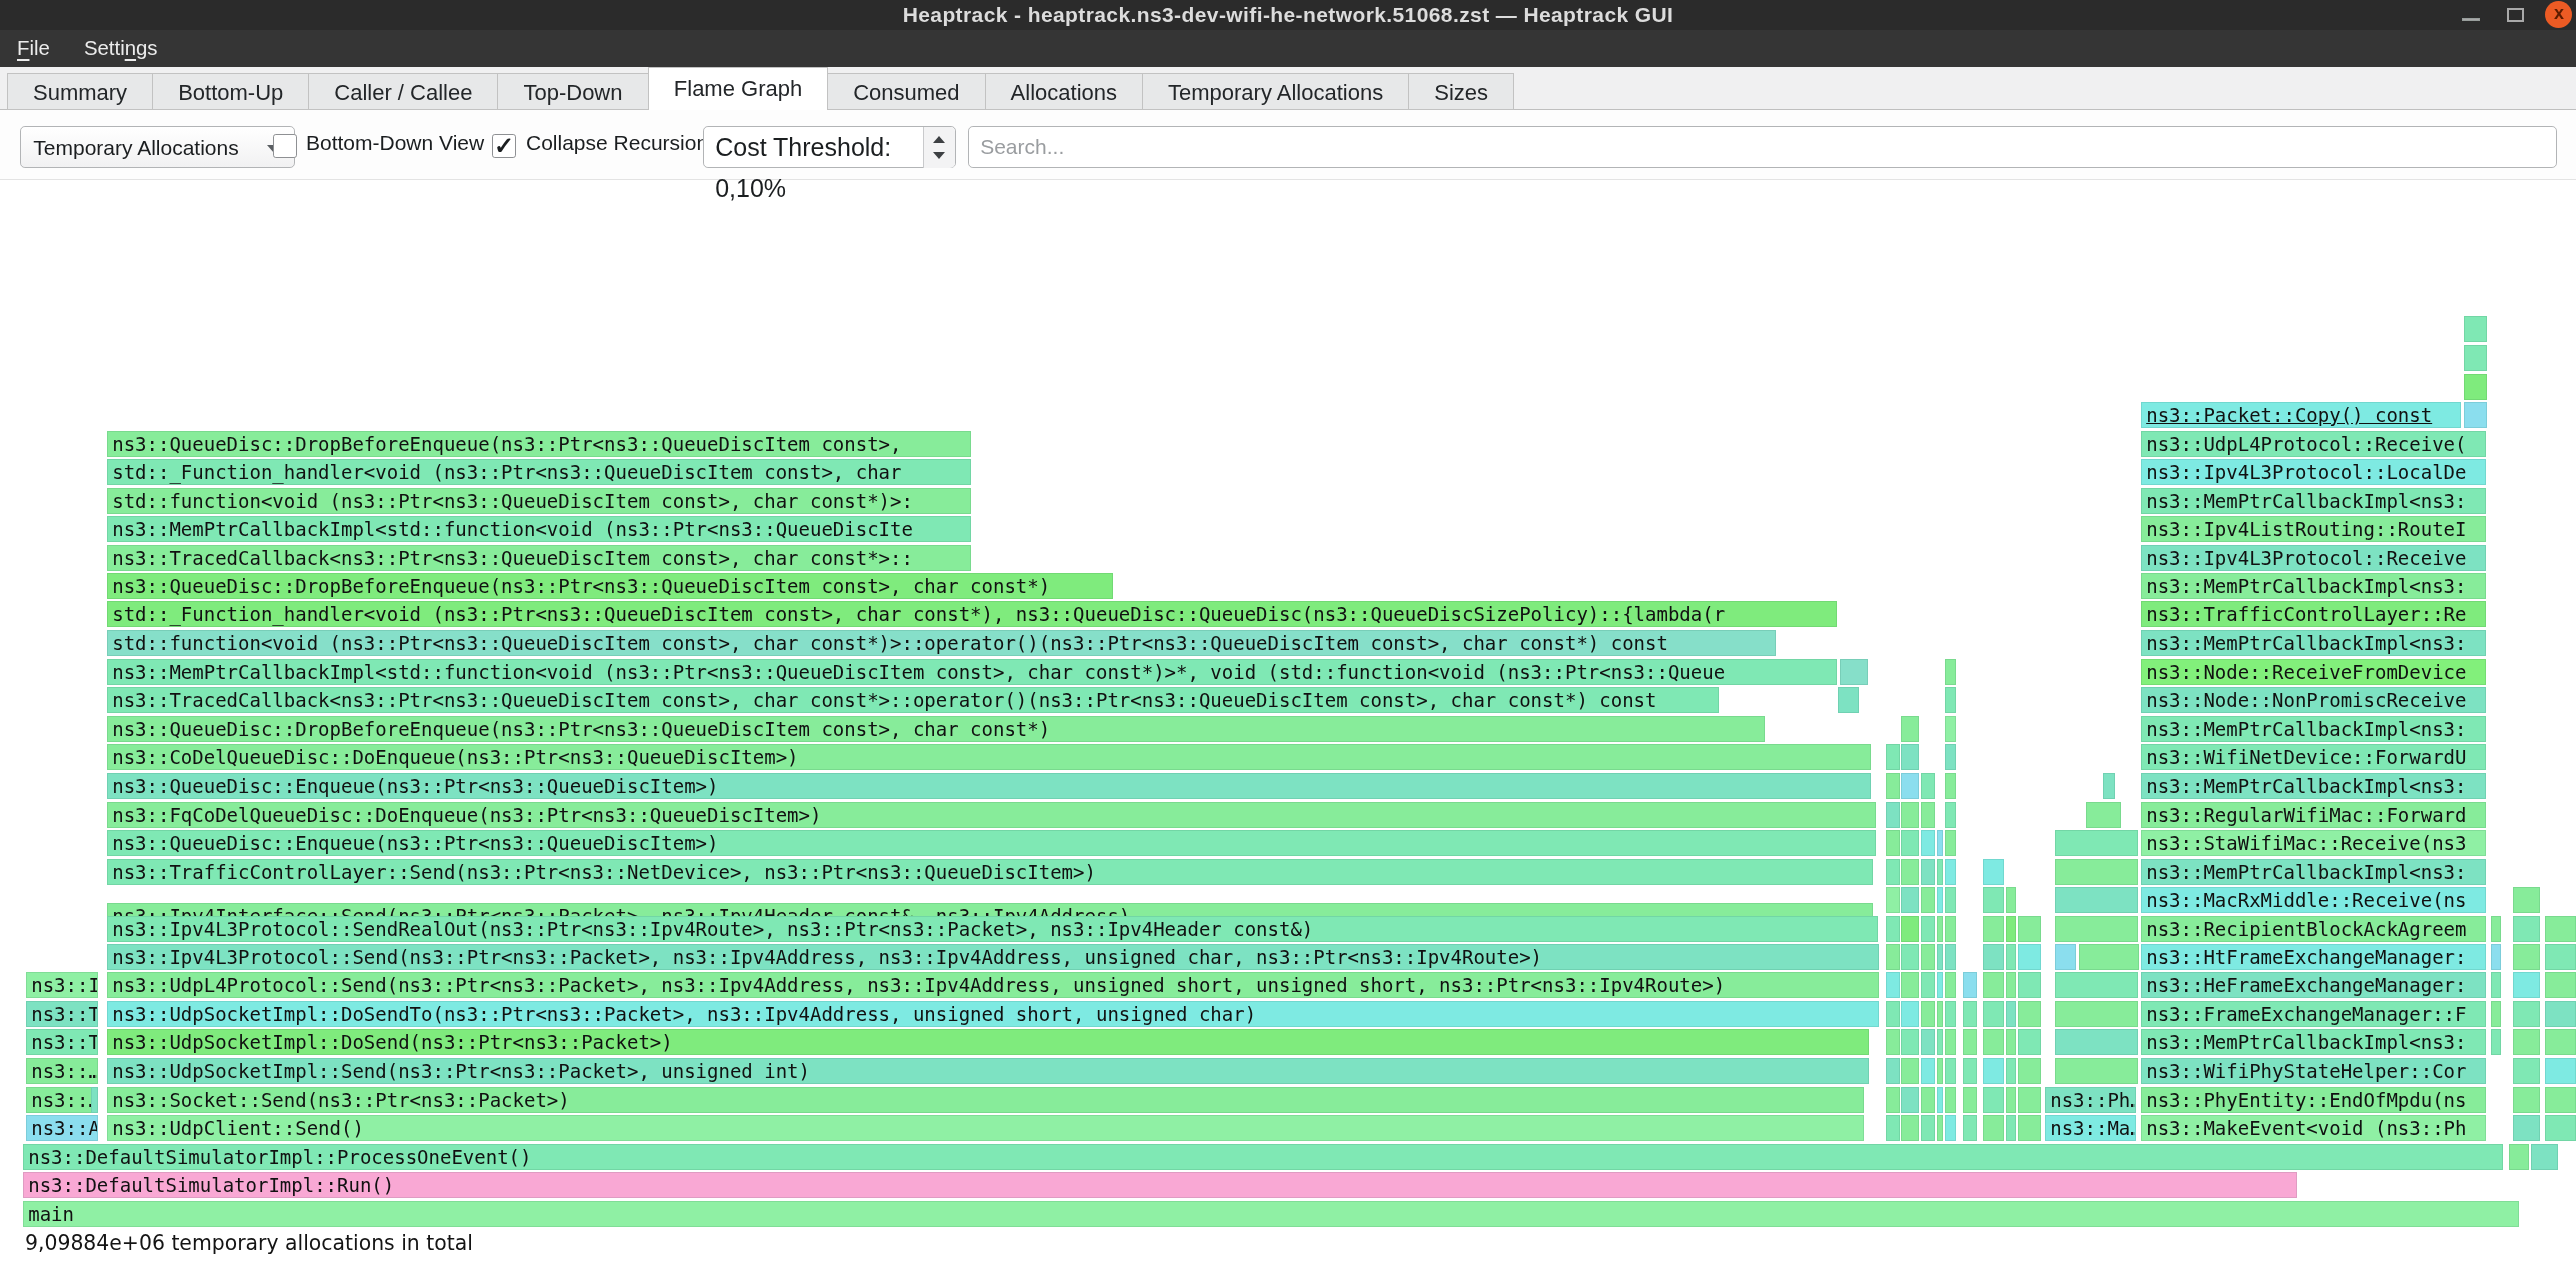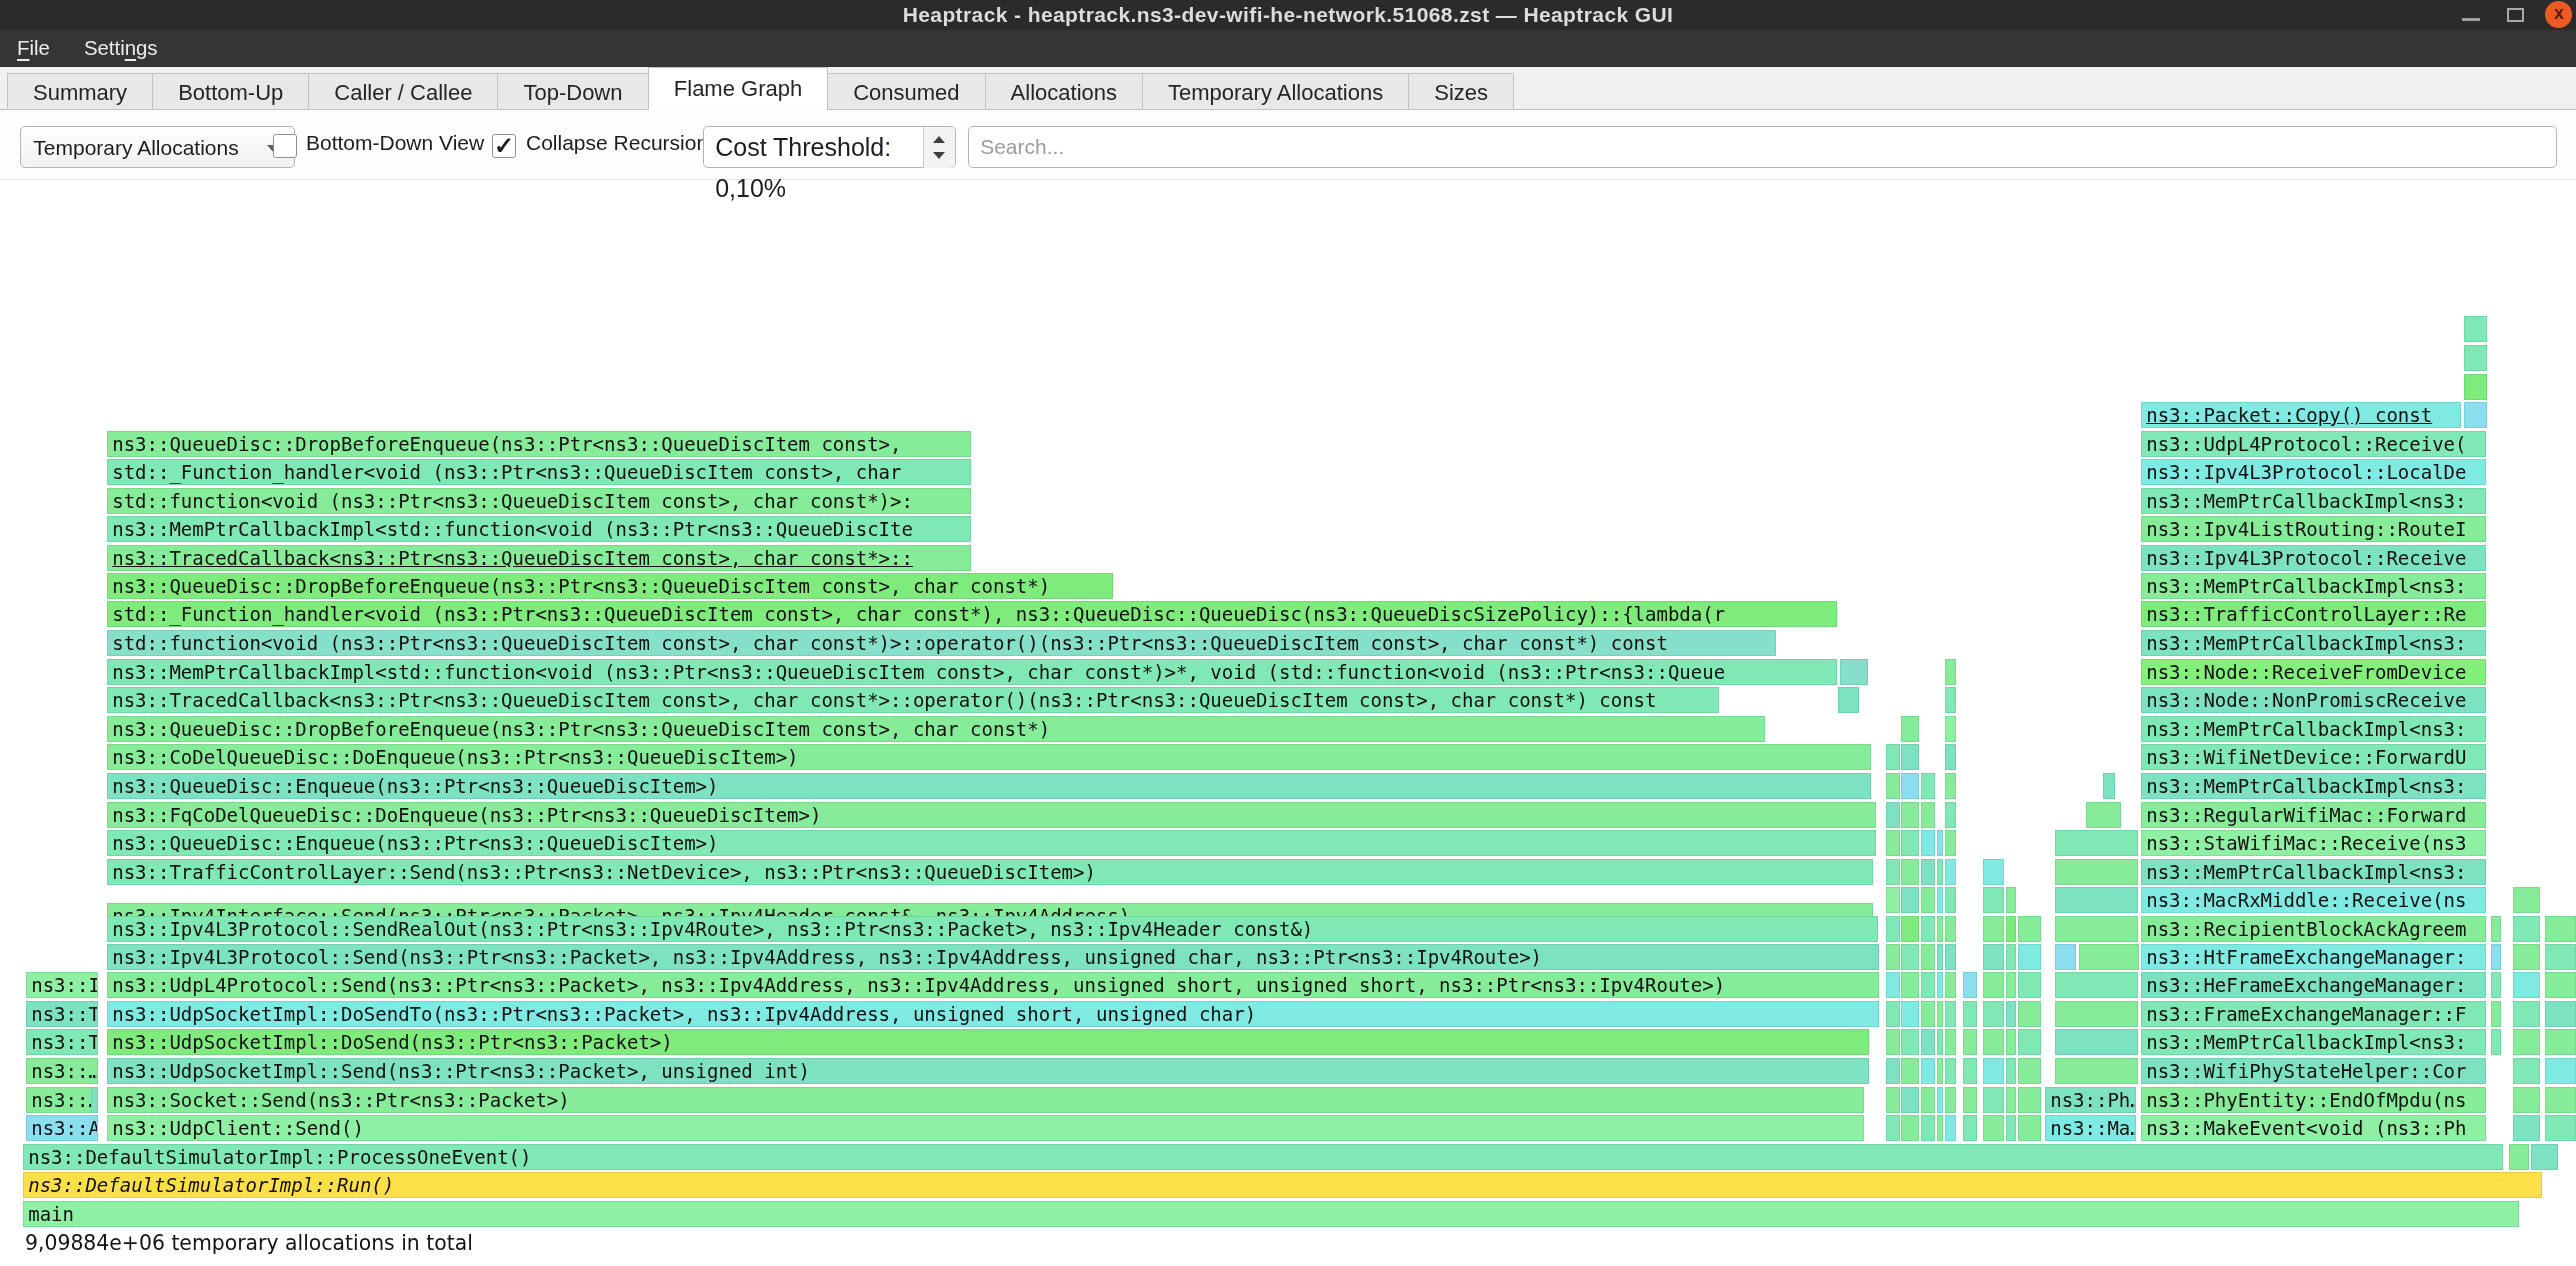--- a/index.html
+++ b/index.html
@@ -80,36 +80,36 @@
          color:#111; padding-left:4.2px; border:0.7px solid rgba(0,60,40,0.10); }
   #status-text { position:absolute; left:25px; top:1231px; font-size:20.4px; color:#141414;
                  font-family:"DejaVu Sans", sans-serif; }
 </style>
 </head>
 <body>
 
 <div id="flame-area"></div>
 <div id="flame-canvas">
     <div class="bar" style="left: 23px; top: 1201px; width: 2496px; height: 26px; background: rgb(143, 240, 164);">main</div>
-    <div class="bar" style="left: 23px; top: 1172px; width: 2519px; height: 26px; background: #fde047; font-style: italic;">ns3::DefaultSimulatorImpl::Run()</div>
+    <div class="bar" style="left: 23px; top: 1172px; width: 2274px; height: 26px; background: #f9a8d4;">ns3::DefaultSimulatorImpl::Run()</div>
     <div class="bar" style="left: 23px; top: 1144px; width: 2480px; height: 26px; background: rgb(127, 232, 180);">ns3::DefaultSimulatorImpl::ProcessOneEvent()</div>
     <div class="bar" style="left: 2509px; top: 1144px; width: 19.7px; height: 26px; background: rgb(135, 236, 154);"></div>
     <div class="bar" style="left: 2531px; top: 1144px; width: 27px; height: 26px; background: rgb(125, 226, 194);"></div>
     <div class="bar" style="left: 26px; top: 972px; width: 72px; height: 26px; background: rgb(143, 240, 164);">ns3::I</div>
     <div class="bar" style="left: 26px; top: 1001px; width: 72px; height: 26px; background: rgb(125, 226, 194);">ns3::T</div>
     <div class="bar" style="left: 26px; top: 1029px; width: 72px; height: 26px; background: rgb(127, 232, 180);">ns3::T</div>
     <div class="bar" style="left: 26px; top: 1058px; width: 72px; height: 26px; background: rgb(135, 236, 154);">ns3::…</div>
     <div class="bar" style="left: 26px; top: 1087px; width: 72px; height: 26px; background: rgb(135, 236, 154);">ns3::…</div>
     <div class="bar" style="left: 91px; top: 1087px; width: 7px; height: 26px; background: rgb(125, 226, 194);"></div>
     <div class="bar" style="left: 26px; top: 1115px; width: 72px; height: 26px; background: rgb(139, 222, 238);">ns3::A.</div>
     <div class="bar" style="left: 107px; top: 431px; width: 864px; height: 26px; background: rgb(135, 236, 154);">ns3::QueueDisc::DropBeforeEnqueue(ns3::Ptr&lt;ns3::QueueDiscItem const&gt;,</div>
     <div class="bar" style="left: 107px; top: 459px; width: 864px; height: 26px; background: rgb(127, 232, 180);">std::_Function_handler&lt;void (ns3::Ptr&lt;ns3::QueueDiscItem const&gt;, char</div>
     <div class="bar" style="left: 107px; top: 488px; width: 864px; height: 26px; background: rgb(135, 236, 154);">std::function&lt;void (ns3::Ptr&lt;ns3::QueueDiscItem const&gt;, char const*)&gt;:</div>
     <div class="bar" style="left: 107px; top: 516px; width: 864px; height: 26px; background: rgb(127, 232, 180);">ns3::MemPtrCallbackImpl&lt;std::function&lt;void (ns3::Ptr&lt;ns3::QueueDiscIte</div>
-    <div class="bar" style="left: 107px; top: 545px; width: 864px; height: 26px; background: rgb(135, 236, 154); text-decoration: underline;">ns3::TracedCallback&lt;ns3::Ptr&lt;ns3::QueueDiscItem const&gt;, char const*&gt;::</div>
+    <div class="bar" style="left: 107px; top: 545px; width: 864px; height: 26px; background: rgb(135, 236, 154);">ns3::TracedCallback&lt;ns3::Ptr&lt;ns3::QueueDiscItem const&gt;, char const*&gt;::</div>
     <div class="bar" style="left: 107px; top: 573px; width: 1006px; height: 26px; background: rgb(127, 235, 125);">ns3::QueueDisc::DropBeforeEnqueue(ns3::Ptr&lt;ns3::QueueDiscItem const&gt;, char const*)</div>
     <div class="bar" style="left: 107px; top: 601px; width: 1730px; height: 26px; background: rgb(127, 235, 125);">std::_Function_handler&lt;void (ns3::Ptr&lt;ns3::QueueDiscItem const&gt;, char const*), ns3::QueueDisc::QueueDisc(ns3::QueueDiscSizePolicy)::{lambda(r</div>
     <div class="bar" style="left: 107px; top: 630px; width: 1669px; height: 26px; background: rgb(134, 223, 201);">std::function&lt;void (ns3::Ptr&lt;ns3::QueueDiscItem const&gt;, char const*)&gt;::operator()(ns3::Ptr&lt;ns3::QueueDiscItem const&gt;, char const*) const</div>
     <div class="bar" style="left: 107px; top: 659px; width: 1730px; height: 26px; background: rgb(127, 232, 180);">ns3::MemPtrCallbackImpl&lt;std::function&lt;void (ns3::Ptr&lt;ns3::QueueDiscItem const&gt;, char const*)&gt;*, void (std::function&lt;void (ns3::Ptr&lt;ns3::Queue</div>
     <div class="bar" style="left: 107px; top: 687px; width: 1612px; height: 26px; background: rgb(127, 232, 180);">ns3::TracedCallback&lt;ns3::Ptr&lt;ns3::QueueDiscItem const&gt;, char const*&gt;::operator()(ns3::Ptr&lt;ns3::QueueDiscItem const&gt;, char const*) const</div>
     <div class="bar" style="left: 107px; top: 716px; width: 1658px; height: 26px; background: rgb(135, 236, 154);">ns3::QueueDisc::DropBeforeEnqueue(ns3::Ptr&lt;ns3::QueueDiscItem const&gt;, char const*)</div>
     <div class="bar" style="left: 107px; top: 744px; width: 1764px; height: 26px; background: rgb(135, 236, 154);">ns3::CoDelQueueDisc::DoEnqueue(ns3::Ptr&lt;ns3::QueueDiscItem&gt;)</div>
     <div class="bar" style="left: 107px; top: 773px; width: 1764px; height: 26px; background: rgb(125, 226, 194);">ns3::QueueDisc::Enqueue(ns3::Ptr&lt;ns3::QueueDiscItem&gt;)</div>
     <div class="bar" style="left: 107px; top: 802px; width: 1769px; height: 26px; background: rgb(135, 236, 154);">ns3::FqCoDelQueueDisc::DoEnqueue(ns3::Ptr&lt;ns3::QueueDiscItem&gt;)</div>
     <div class="bar" style="left: 107px; top: 830px; width: 1769px; height: 26px; background: rgb(127, 232, 180);">ns3::QueueDisc::Enqueue(ns3::Ptr&lt;ns3::QueueDiscItem&gt;)</div>

